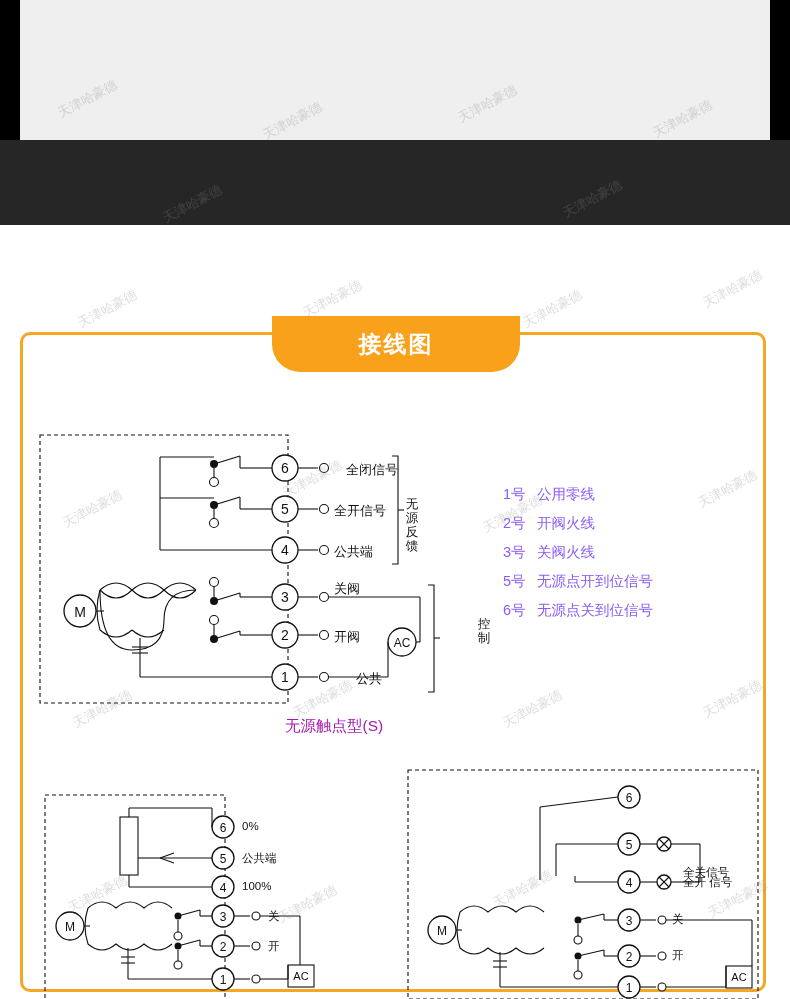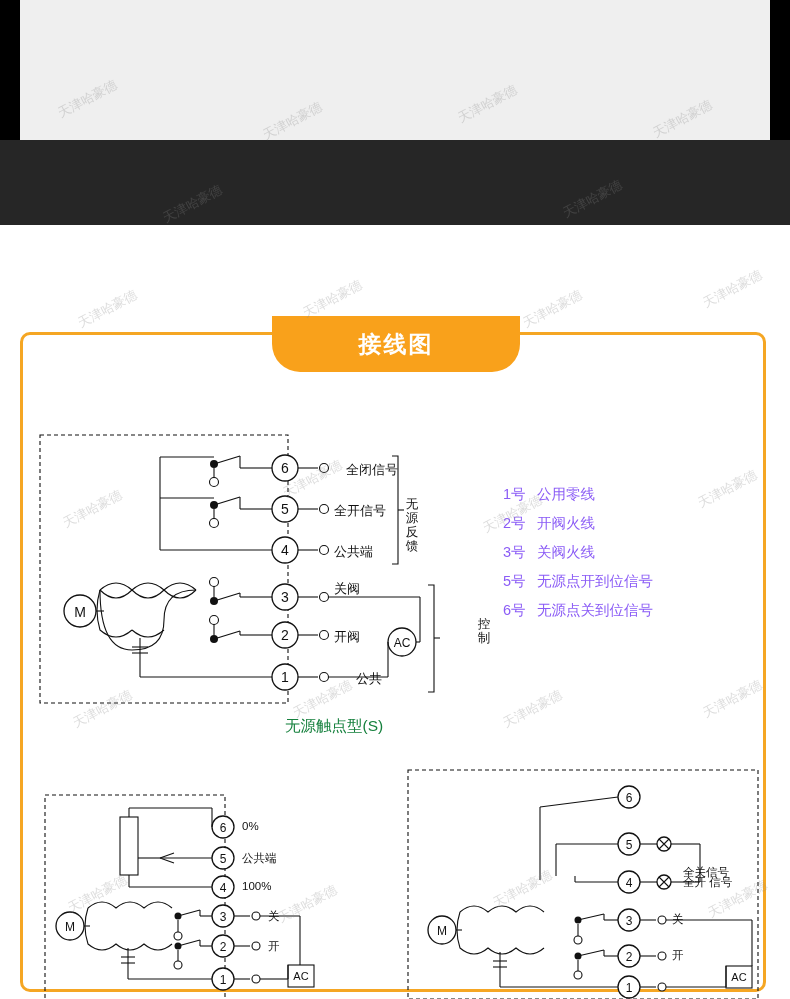--- a/index.html
+++ b/index.html
@@ -45,21 +45,21 @@
   svg.dwg{position:absolute;left:0;top:0;width:790px;height:679px;}
   
   .legend{
     position:absolute;left:503px;top:160px;
     font-size:14.5px;color:#8b5cf6;line-height:29px;
   }
   .legend div{white-space:nowrap;}
   .legend .num{display:inline-block;width:34px;}
   .caption-main{
     position:absolute;left:285px;top:396px;
-    font-size:15.5px;color:#15803d;font-weight:normal;
+    font-size:15.5px;color:#a21caf;font-weight:normal;
   }
   
   .lbl{position:absolute;font-size:13px;color:#111;white-space:nowrap;}
   .lbl.sm{font-size:11.5px;}
   .vtext{
     position:absolute;font-size:12.5px;color:#111;
     width:14px;line-height:14px;text-align:center;
   }
   
   .wm{

